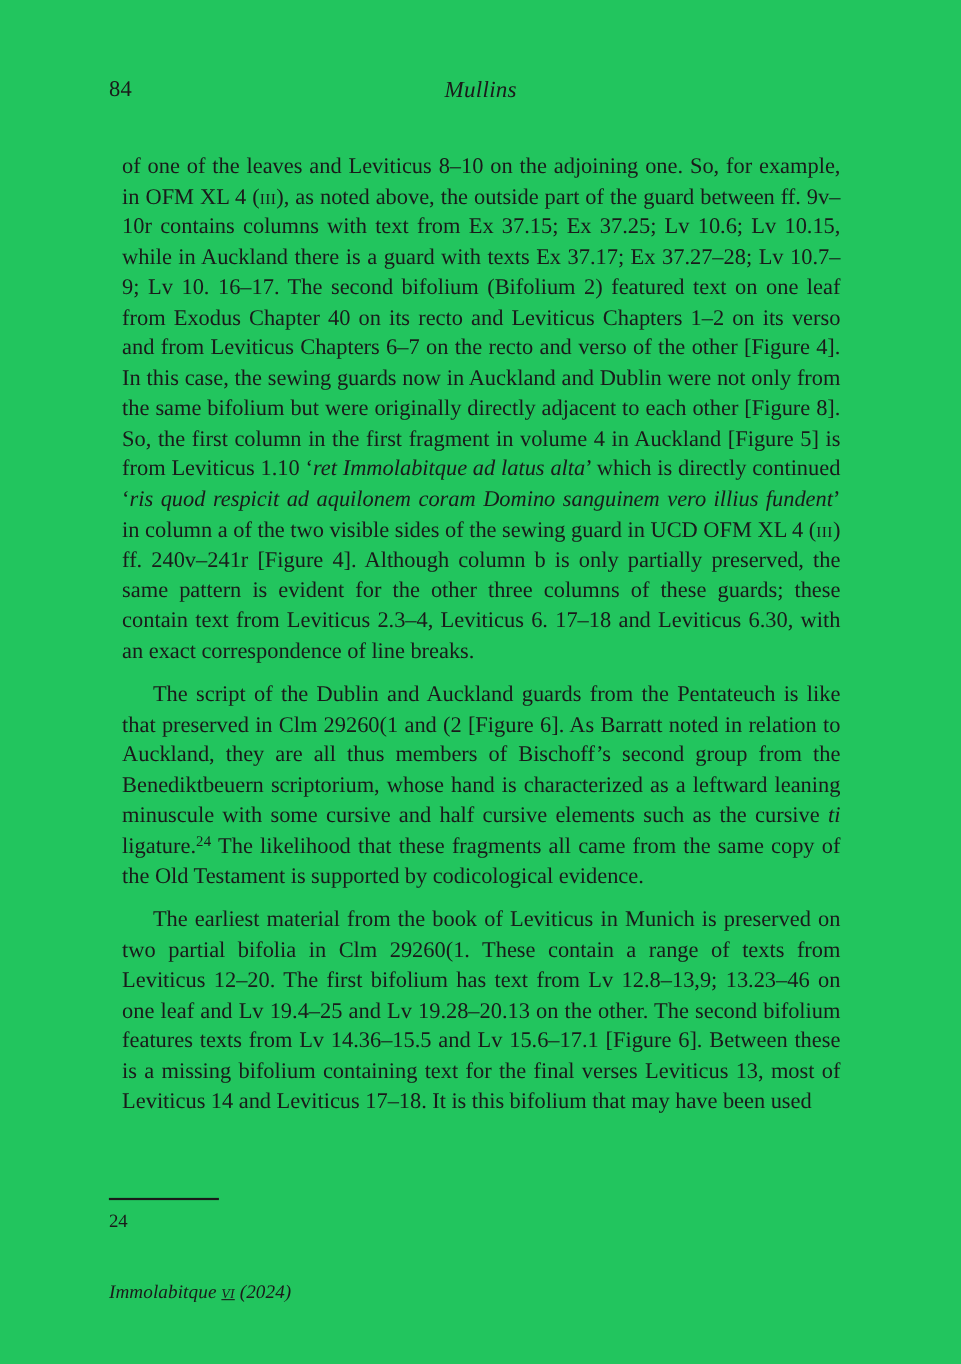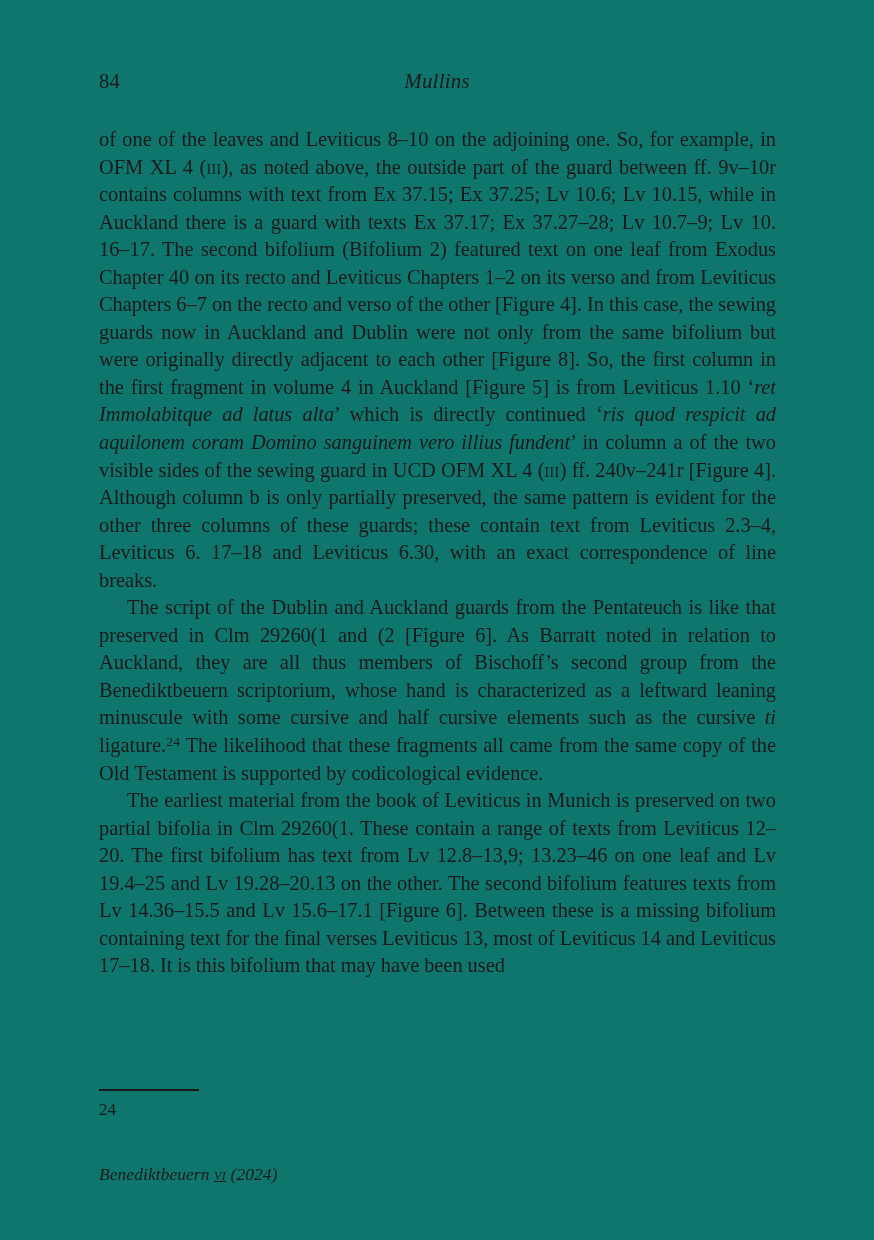--- a/index.html
+++ b/index.html
@@ -4,21 +4,21 @@
 <style>
   html, body {
     margin: 0;
     padding: 0;
     background: #ffffff;
   }
   .page {
     position: relative;
     width: 874px;
     height: 1240px;
-    background: #0f766e;
+    background: #22c55e;
     margin: 0;
     overflow: hidden;
     font-family: "Liberation Serif", "DejaVu Serif", serif;
     color: #1a1a1a;
   }
 
   
   .running-head {
     position: absolute;
     left: 99px;
@@ -54,21 +54,21 @@
     width: 677px;
     font-size: 20.4px;
     line-height: 27.55px;
     text-align: justify;
     text-justify: inter-word;
     hyphens: manual;
     letter-spacing: -0.02px;
     word-spacing: -0.1px;
   }
   .textblock p {
-    margin: 0;
+    margin: 12px;
     text-indent: 0;
   }
   .textblock p.indent {
     text-indent: 28px;
   }
   .sc {
     font-variant: small-caps;
     letter-spacing: 0.4px;
   }
   i, .it { font-style: italic; }
@@ -142,16 +142,16 @@
       <p class="indent"><span>The earliest material from the book of Leviticus in Munich is preserved on two partial bifolia in Clm 29260(1. These contain a range of texts from Leviticus 12–20. The first bifolium has text from Lv 12.8–13,9; 13.23–46 on one leaf and Lv 19.4–25 and Lv 19.28–20.13 on the other. The second bifolium features texts from Lv 14.36–15.5 and Lv 15.6–17.1 [Figure 6]. Between these is a missing bifolium containing text for the final verses Leviticus 13, most of Leviticus 14 and Leviticus 17–18. It is this bifolium that may have been used</span></p>
     </div>
 
   <div class="fn-rule"></div>
 
   <div class="footnotes" id="footnote-area">
       <div class="fn-item"><span class="fn-num">24</span></div>
     </div>
 
   <div class="page-footer">
-    <span>Benediktbeuern</span><span>&nbsp;</span><span class="sc">vi</span><span>&nbsp;</span><span>(2024)</span>
+    <span>Immolabitque</span><span>&nbsp;</span><span class="sc">vi</span><span>&nbsp;</span><span>(2024)</span>
   </div>
 
 </div>
 
 </body></html>

